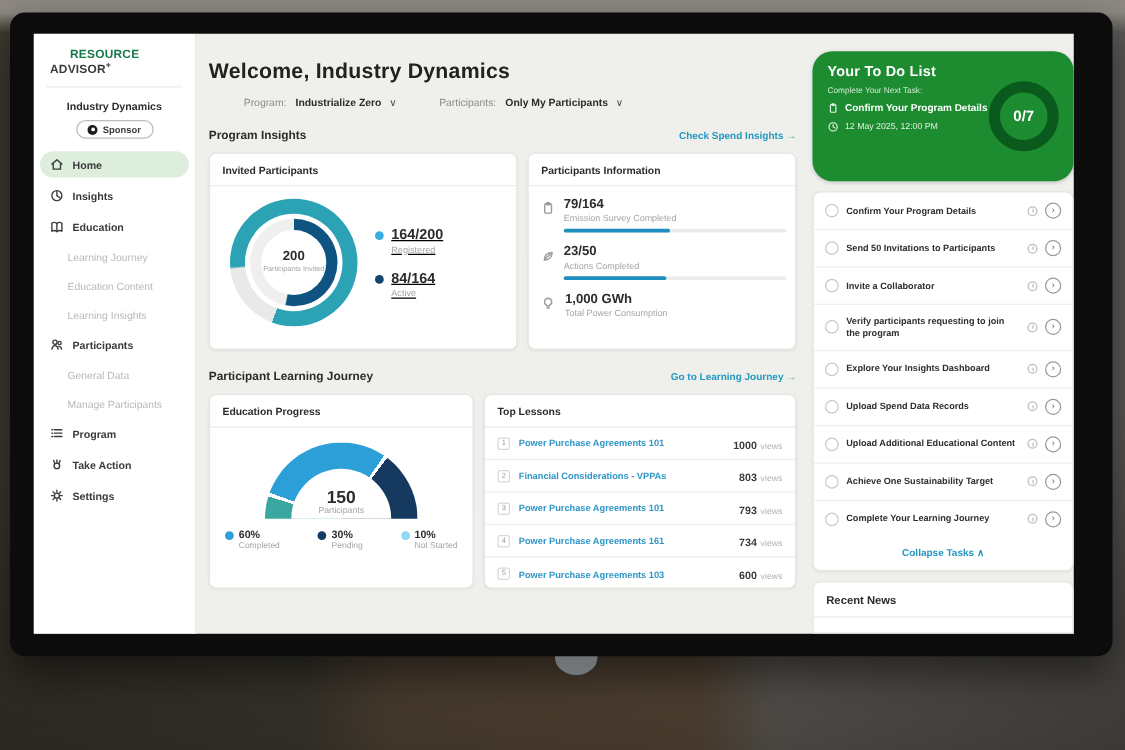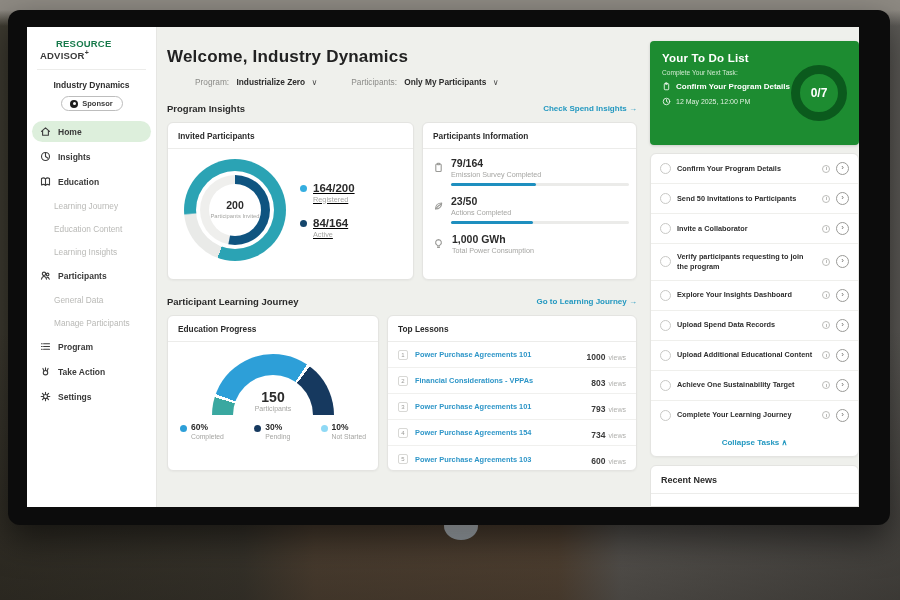--- a/index.html
+++ b/index.html
@@ -110,21 +110,21 @@
   .lesson-row:last-child { border-bottom:none; }
   .rank { width:10px; height:10px; border:1px solid #d8d8d5; border-radius:2px; color:#9a9a97;
     font-size:6px; display:flex; align-items:center; justify-content:center; }
   .lesson-t { flex:1; font-size:7.4px; font-weight:700; color:#2e96c8; cursor:pointer; }
   .views-v { font-size:8.5px; font-weight:700; color:#3a3a3a; }
   .views-s { font-size:7px; color:#b0b0ad; margin-left:3px; }
 
   
   .right { position:absolute; left:623px; top:0; width:209px; height:480px;
     display:flex; flex-direction:column; padding-top:14px; }
-  .todo-card { background:#1d8c31; border-radius:4px; color:#fff; position:relative;
+  .todo-card { background:#1d8c31; border-radius:16px; color:#fff; position:relative;
     height:104px; padding:11px 12px; box-shadow:0 1px 3px rgba(0,0,0,.15); }
   .todo-title { font-size:11.5px; font-weight:700; letter-spacing:.2px; }
   .todo-sub { font-size:6.6px; color:#cfe9cf; margin-top:5px; }
   .todo-task { display:flex; gap:5px; align-items:center; font-size:8px; font-weight:700; margin-top:6px; }
   .todo-due { display:flex; gap:5px; align-items:center; font-size:7px; color:#dff0df; margin-top:6px; }
   .todo-ring { position:absolute; right:12px; top:24px; width:56px; height:56px; border-radius:50%;
     border:9px solid #0b5a1d; display:flex; align-items:center; justify-content:center; }
   .todo-ring .v { font-size:12px; font-weight:700; color:#fff; }
 
   .tasks-card { margin-top:8px; background:#fff; border:1px solid #e4e4e1; border-radius:6px;
@@ -400,21 +400,21 @@
           <span class="lesson-t">Financial Considerations - VPPAs</span>
           <span><span class="views-v">803</span><span class="views-s">views</span></span>
         </div>
         <div class="lesson-row">
           <span class="rank">3</span>
           <span class="lesson-t">Power Purchase Agreements 101</span>
           <span><span class="views-v">793</span><span class="views-s">views</span></span>
         </div>
         <div class="lesson-row">
           <span class="rank">4</span>
-          <span class="lesson-t">Power Purchase Agreements 154</span>
+          <span class="lesson-t">Power Purchase Agreements 161</span>
           <span><span class="views-v">734</span><span class="views-s">views</span></span>
         </div>
         <div class="lesson-row">
           <span class="rank">5</span>
           <span class="lesson-t">Power Purchase Agreements 103</span>
           <span><span class="views-v">600</span><span class="views-s">views</span></span>
         </div>
       </div>
     </div>
   </div>

